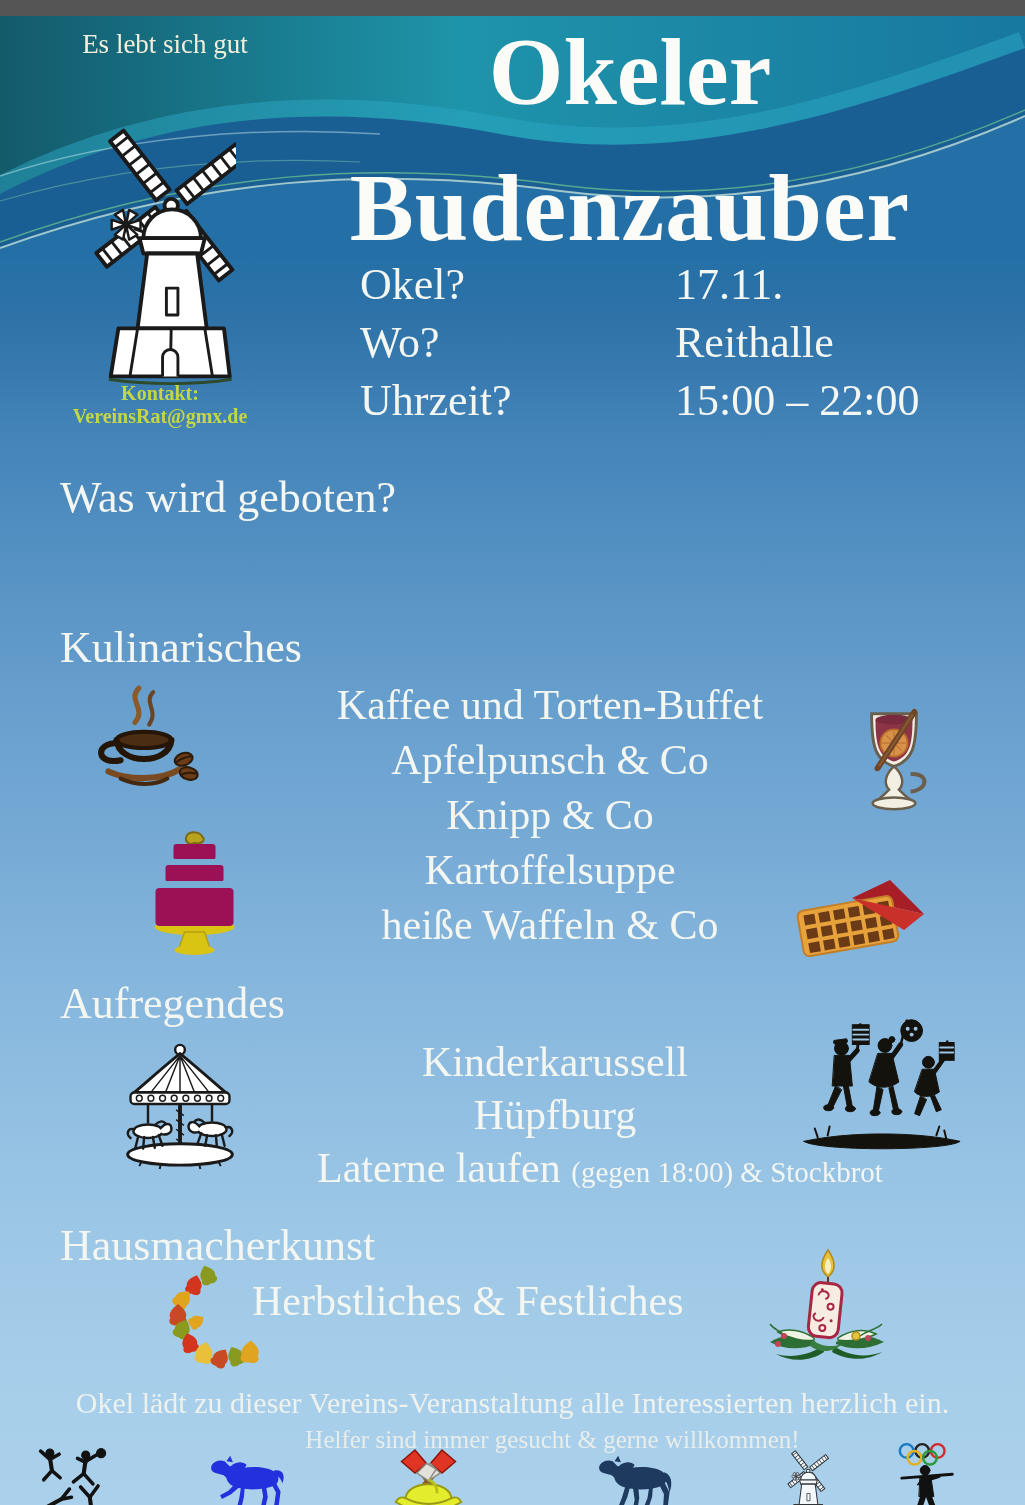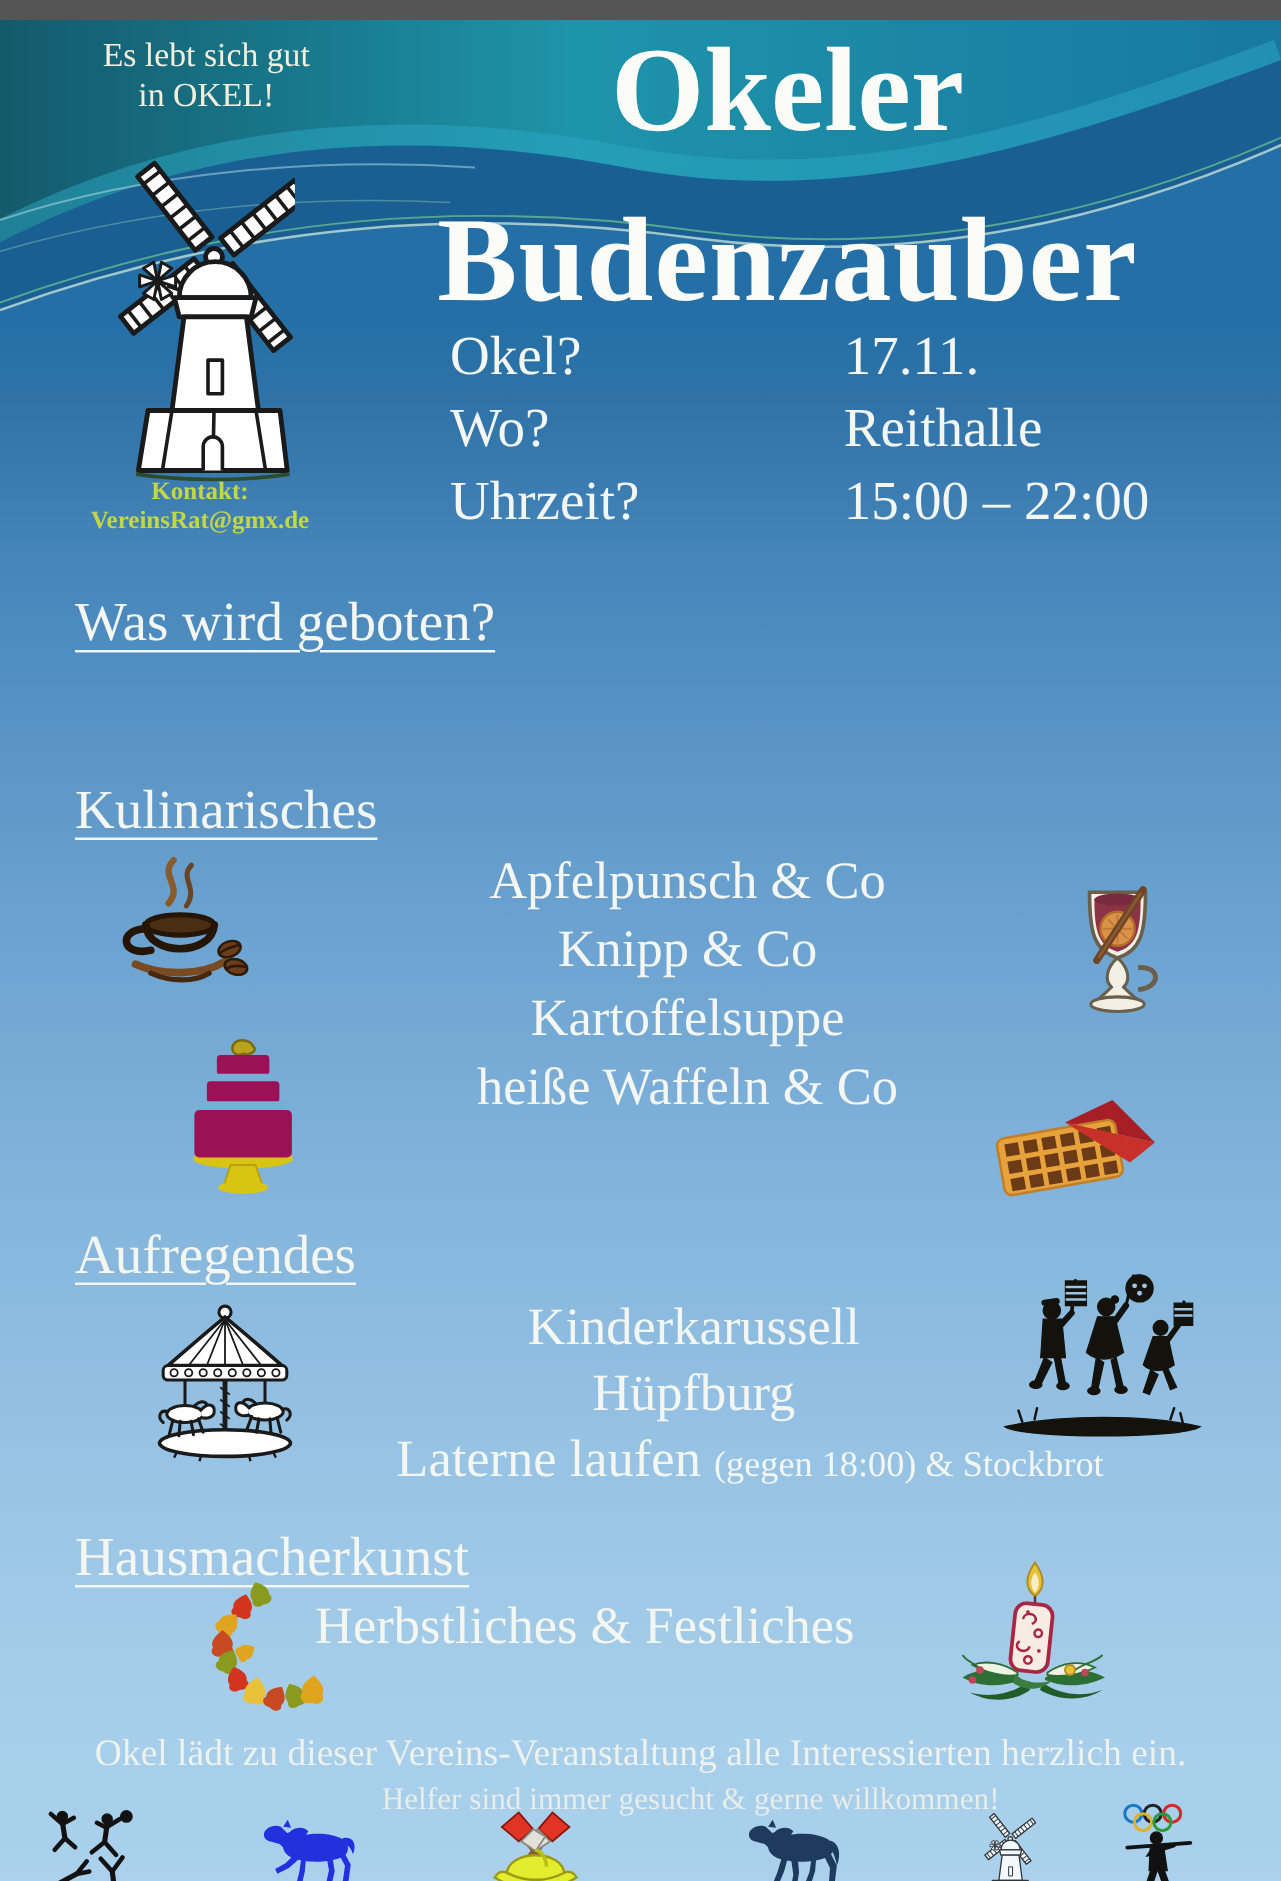--- a/index.html
+++ b/index.html
@@ -1,21 +1,21 @@
 <!DOCTYPE html>
 <html><head>
 <meta charset="utf-8">
 <style>
   html,body{margin:0;padding:0;background:#555;}
   .poster{position:relative;width:1025px;height:1505px;margin:16px auto;overflow:hidden;
     font-family:"Liberation Serif","DejaVu Serif",serif;color:#f3f6f1;
     background:linear-gradient(180deg,#2e72a8 0,#2e72a8 300px,#4585ba 430px,#5d97c7 600px,
       #6fa5d2 760px,#84b5dc 950px,#97c3e4 1150px,#a5cde9 1330px,#abd1ec 1505px);}
   .abs{position:absolute;}
-  .u{ text-decoration:underline;text-underline-offset:8px;text-decoration-thickness:2px;}
+  .u{ text-underline-offset:8px;text-decoration-thickness:2px;}
   #topwaves{left:0;top:0;width:1025px;height:300px;}
   #tagline{left:40px;top:12px;width:250px;text-align:center;font-size:27px;line-height:1.2;color:#f3efdc;}
   #windmill-big{left:68px;top:82px;width:168px;height:288px;}
   #contact{left:30px;top:366px;width:260px;text-align:center;font-size:20px;font-weight:700;color:#c4d644;line-height:1.15;}
   #title{left:250px;top:8px;width:760px;text-align:center;font-weight:700;color:#fbfcf8;}
   #title .t1{font-size:96px;line-height:1.0;}
   #title .t2{font-size:96px;line-height:1.0;margin-top:40px;letter-spacing:1px;}
   #info{left:360px;top:240px;width:600px;font-size:44px;line-height:58px;}
   #info .row{display:flex;}
   #info .lbl{width:315px;}
@@ -121,21 +121,20 @@
     <path d="M0,160 C120,120 260,110 380,118" fill="none" stroke="#cfeef2" stroke-width="1.5" opacity="0.45"></path>
     <path d="M0,185 C120,150 240,140 360,146" fill="none" stroke="#8fd8b0" stroke-width="1.2" opacity="0.4"></path>
     <path d="M0,232 C200,160 380,150 560,175 C740,198 900,155 1025,100 L1025,300 L0,300 Z" fill="#2470a6"></path>
     <path d="M0,232 C200,160 380,150 560,175 C740,198 900,155 1025,100" fill="none" stroke="#d8f0e0" stroke-width="2" opacity="0.7"></path>
     <path d="M0,226 C200,154 380,144 560,169 C740,192 900,149 1025,94" fill="none" stroke="#7fd890" stroke-width="1.5" opacity="0.6"></path>
     <rect y="240" width="1025" height="60" fill="url(#fadeG)"></rect>
   </svg>
 
   <div id="tagline" class="abs">
     <div>Es lebt sich gut</div>
-    <div>in OKEL!</div>
   </div>
 
   <svg id="windmill-big" class="abs" viewBox="0 0 170 300">
     <use href="#wm-art"></use>
   </svg>
 
   <div id="contact" class="abs">
     <div>Kontakt:</div>
     <div>VereinsRat@gmx.de</div>
   </div>
@@ -161,20 +160,21 @@
   </div>
 
   <div id="h-angebot" class="abs heading">
     <span class="u">Was wird geboten?</span>
   </div>
 
   <div id="h-kulinarisches" class="abs heading">
     <span class="u">Kulinarisches</span>
   </div>
   <div id="food-list" class="abs">
+    <div>Kaffee und Torten-Buffet</div>
     <div>Apfelpunsch &amp; Co</div>
     <div>Knipp &amp; Co</div>
     <div>Kartoffelsuppe</div>
     <div>heiße Waffeln &amp; Co</div>
   </div>
 
   <svg id="coffee" class="abs" viewBox="0 0 110 120" stroke-linecap="round">
     <path d="M50,6 C38,18 58,26 46,40" stroke="#8a5a2a" stroke-width="5" fill="none"></path>
     <path d="M64,10 C54,20 70,28 60,42" stroke="#6b4423" stroke-width="4" fill="none"></path>
     <ellipse cx="55" cy="57" rx="27" ry="8" fill="#4a2d12" stroke="#241505" stroke-width="4"></ellipse>

